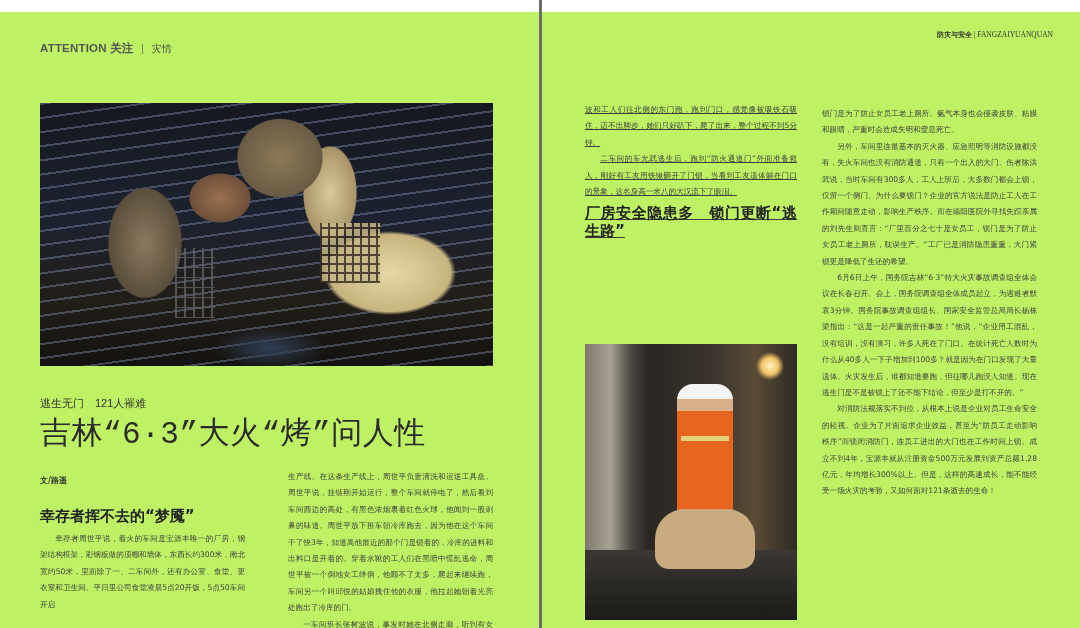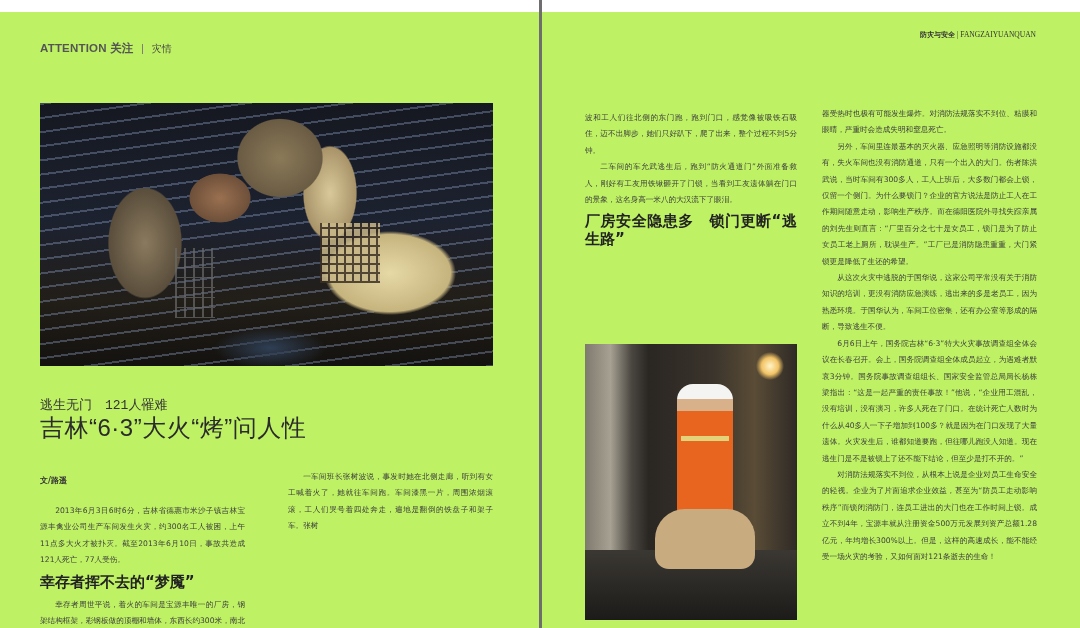--- a/index.html
+++ b/index.html
@@ -15,21 +15,21 @@
   .gutter { position: absolute; left: 539px; top: 0; width: 3px; height: 628px; background: #6e6e6e; }
 
   .running-left {
     position: absolute; left: 40px; top: 29px;
     font-family: "Liberation Sans", sans-serif; font-size: 11.5px; font-weight: bold; color: #555;
     letter-spacing: 0.2px;
   }
   .running-left .sep { font-weight: normal; color: #777; margin: 0 4px; }
   .running-left .sub { font-weight: normal; color: #444; font-size: 10px; }
   .running-right {
-    position: absolute; right: 44px; top: 30px;
+    position: absolute; right: 27px; top: 30px;
     font-size: 7.5px; color: #333; font-family: "Liberation Serif", serif;
   }
   .running-right b { font-family: "DejaVu Sans", sans-serif; font-size: 7px; }
 
   .photo { position: absolute; overflow: hidden; }
   .photo-ruins { left: 40px; top: 91px; width: 453px; height: 263px;
     background:
       radial-gradient(ellipse 60px 90px at 105px 140px, #8a7a5e 0%, #5a4e3c 60%, transparent 62%),
       radial-gradient(ellipse 60px 55px at 240px 55px, #8b7a58 0%, #6a5b44 70%, transparent 72%),
       radial-gradient(ellipse 40px 70px at 290px 90px, #d8c99a 0%, #a99469 65%, transparent 68%),
@@ -70,38 +70,38 @@
     position: absolute; left: 0; bottom: 0; width: 100%; height: 70px;
     background: linear-gradient(180deg, #3b3833, #1c1b19);
   }
   .photo-rescue .dog {
     position: absolute; left: 70px; top: 165px; width: 100px; height: 60px;
     background: #c9ab80; border-radius: 30px 28px 14px 14px;
   }
 
   .kicker {
     position: absolute; left: 40px; top: 384px;
-    font-size: 13px; color: #333; font-family: Liberation Mono, monospace;
+    font-size: 11px; color: #333; font-family: Liberation Sans, sans-serif;
   }
   .headline {
     position: absolute; left: 40px; top: 400px;
-    font-size: 24px; color: #2b2b2b; font-weight: normal; letter-spacing: 0.5px;
-    font-family: Liberation Sans, sans-serif;
+    font-size: 31px; color: #2b2b2b; font-weight: normal; letter-spacing: 0.5px;
+    font-family: Liberation Mono, monospace;
   }
   .byline {
     position: absolute; left: 40px; top: 463px; font-size: 8px; font-weight: bold; color: #333;
   }
 
   .col { position: absolute; font-size: 7.6px; line-height: 16.4px; color: #3d3d3d; text-align: justify; }
   .col p { margin: 0; text-indent: 2em; }
   .col p.cont { text-indent: 0; }
   .col h3 { margin: 4px 0 6px 0; font-size: 15px; font-weight: bold; color: #222; line-height: 18px; }
   .col-l1 { left: 40px; top: 491px; width: 205px; }
   .col-l2 { left: 288px; top: 457px; width: 205px; }
-  .col-r1 { left: 585px; top: 110px; width: 212px; }
+  .col-r1 { left: 585px; top: 102px; width: 212px; text-decoration: underline; }
   .col-r2 { left: 822px; top: 106px; width: 215px; }
 </style>
 </head>
 <body>
 
 <div class="spread">
 
   <div class="page page-left">
     <div class="running-left">
       <span>ATTENTION</span>
@@ -113,26 +113,26 @@
     <div class="photo photo-ruins">
       <div class="grid"></div>
       <div class="grid2"></div>
     </div>
 
     <div class="kicker">逃生无门　121人罹难</div>
     <div class="headline">吉林“6·3”大火“烤”问人性</div>
     <div class="byline">文/路遥</div>
 
     <div class="col col-l1">
-      <p>2013年6月3日6时6分，吉林省德惠市米沙子镇吉林宝源丰禽业公司生产车间发生火灾，约300名工人被困，上午11点多大火才被扑灭。截至2013年6月10日，事故共造成121人死亡，77人受伤。</p>
       <h3>幸存者挥不去的“梦魇”</h3>
       <p>幸存者周世平说，着火的车间是宝源丰唯一的厂房，钢架结构框架，彩钢板做的顶棚和墙体，东西长约300米，南北宽约50米，里面除了一、二车间外，还有办公室、食堂、更衣室和卫生间。平日里公司食堂凌晨5点20开饭，5点50车间开启</p>
     </div>
 
     <div class="col col-l2">
+      <p class="cont">生产线。在这条生产线上，周世平负责清洗和运送工具盘。周世平说，挂链刚开始运行，整个车间就停电了，然后看到车间西边的高处，有黑色浓烟裹着红色火球，他闻到一股刺鼻的味道。周世平放下推车朝冷库跑去，因为他在这个车间干了快3年，知道离他最近的那个门是锁着的，冷库的进料和出料口是开着的。穿着水靴的工人们在黑暗中慌乱逃命，周世平被一个倒地女工绊倒，他顾不了太多，爬起来继续跑，车间另一个叫邱悦的姑娘拽住他的衣服，他拉起她朝着光亮处跑出了冷库的门。</p>
       <p>一车间班长张树波说，事发时她在北侧走廊，听到有女工喊着火了，她就往车间跑。车间漆黑一片，周围浓烟滚滚，工人们哭号着四处奔走，遍地是翻倒的铁盘子和架子车。张树</p>
     </div>
   </div>
 
   <div class="gutter"></div>
 
   <div class="page page-right"></div>
 
   <div class="running-right">
     <b>防灾与安全</b>
@@ -146,20 +146,19 @@
     <h3>厂房安全隐患多　锁门更断“逃生路”</h3>
   </div>
 
   <div class="photo photo-rescue">
     <div class="floor"></div>
     <div class="person"></div>
     <div class="dog"></div>
   </div>
 
   <div class="col col-r2">
-    <p class="cont">器受热时也极有可能发生爆炸。对消防法规落实不到位、粘膜和眼睛，严重时会造成失明和窒息死亡。</p>
+    <p class="cont">锁门是为了防止女员工老上厕所。氨气本身也会侵袭皮肤、粘膜和眼睛，严重时会造成失明和窒息死亡。</p>
     <p>另外，车间里连最基本的灭火器、应急照明等消防设施都没有，失火车间也没有消防通道，只有一个出入的大门。伤者陈洪武说，当时车间有300多人，工人上班后，大多数门都会上锁，仅留一个侧门。为什么要锁门？企业的官方说法是防止工人在工作期间随意走动，影响生产秩序。而在德阳医院外寻找失踪亲属的刘先生则直言：“厂里百分之七十是女员工，锁门是为了防止女员工老上厕所，耽误生产。”工厂已是消防隐患重重，大门紧锁更是降低了生还的希望。</p>
-    <p>从这次火灾中逃脱的于国华说，这家公司平常没有关于消防知识的培训，更没有消防应急演练，逃出来的多是老员工，因为熟悉环境。于国华认为，车间工位密集，还有办公室等形成的隔断，导致逃生不便。</p>
     <p>6月6日上午，国务院吉林“6·3”特大火灾事故调查组全体会议在长春召开。会上，国务院调查组全体成员起立，为遇难者默哀3分钟。国务院事故调查组组长、国家安全监管总局局长杨栋梁指出：“这是一起严重的责任事故！”他说，“企业用工混乱，没有培训，没有演习，许多人死在了门口。在统计死亡人数时为什么从40多人一下子增加到100多？就是因为在门口发现了大量遗体。火灾发生后，谁都知道要跑，但往哪儿跑没人知道。现在逃生门是不是被锁上了还不能下结论，但至少是打不开的。”</p>
     <p>对消防法规落实不到位，从根本上说是企业对员工生命安全的轻视。企业为了片面追求企业效益，甚至为“防员工走动影响秩序”而锁闭消防门，连员工进出的大门也在工作时间上锁。成立不到4年，宝源丰就从注册资金500万元发展到资产总额1.28亿元，年均增长300%以上。但是，这样的高速成长，能不能经受一场火灾的考验，又如何面对121条逝去的生命！</p>
   </div>
 
 </div>
 
 </body></html>

